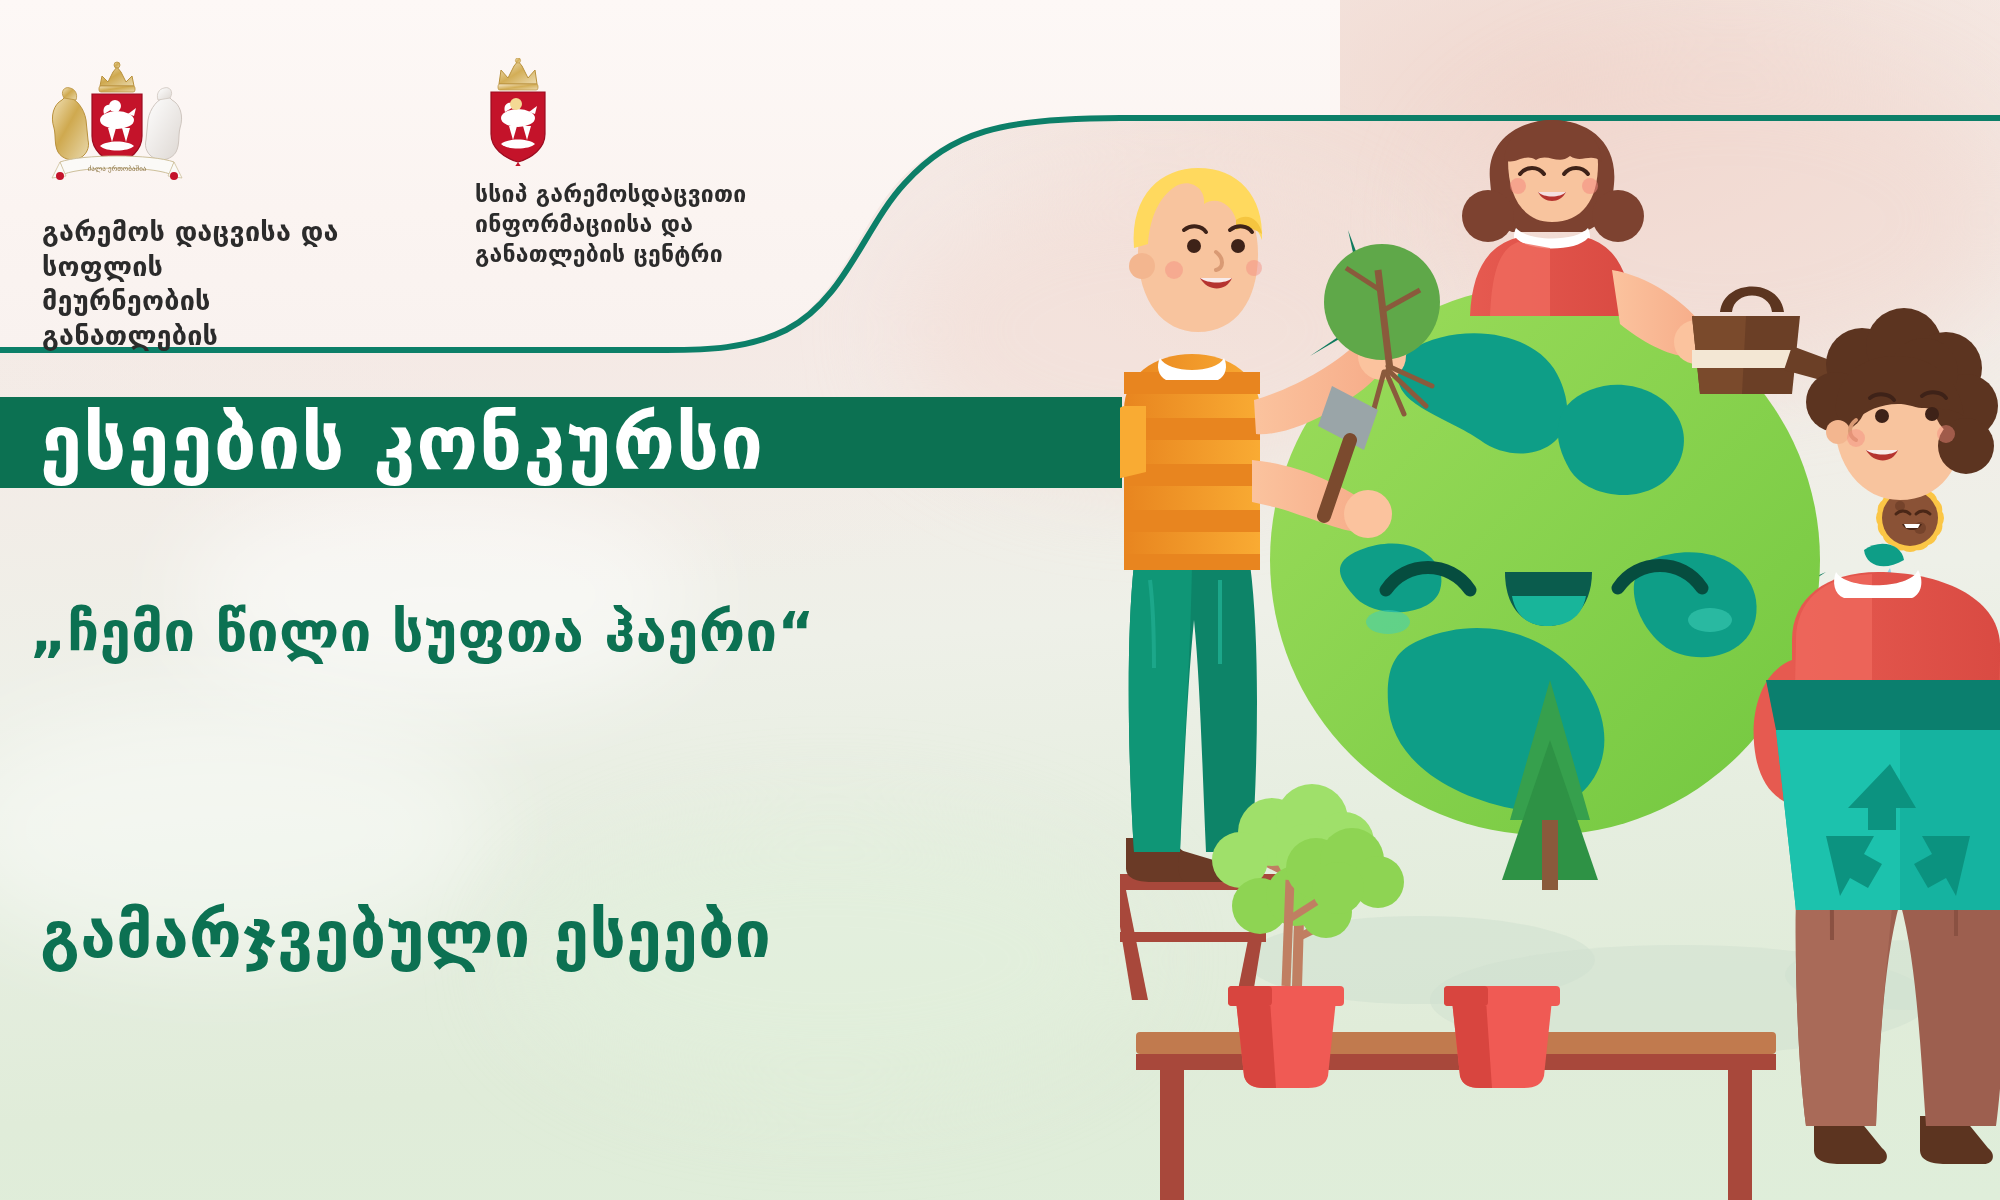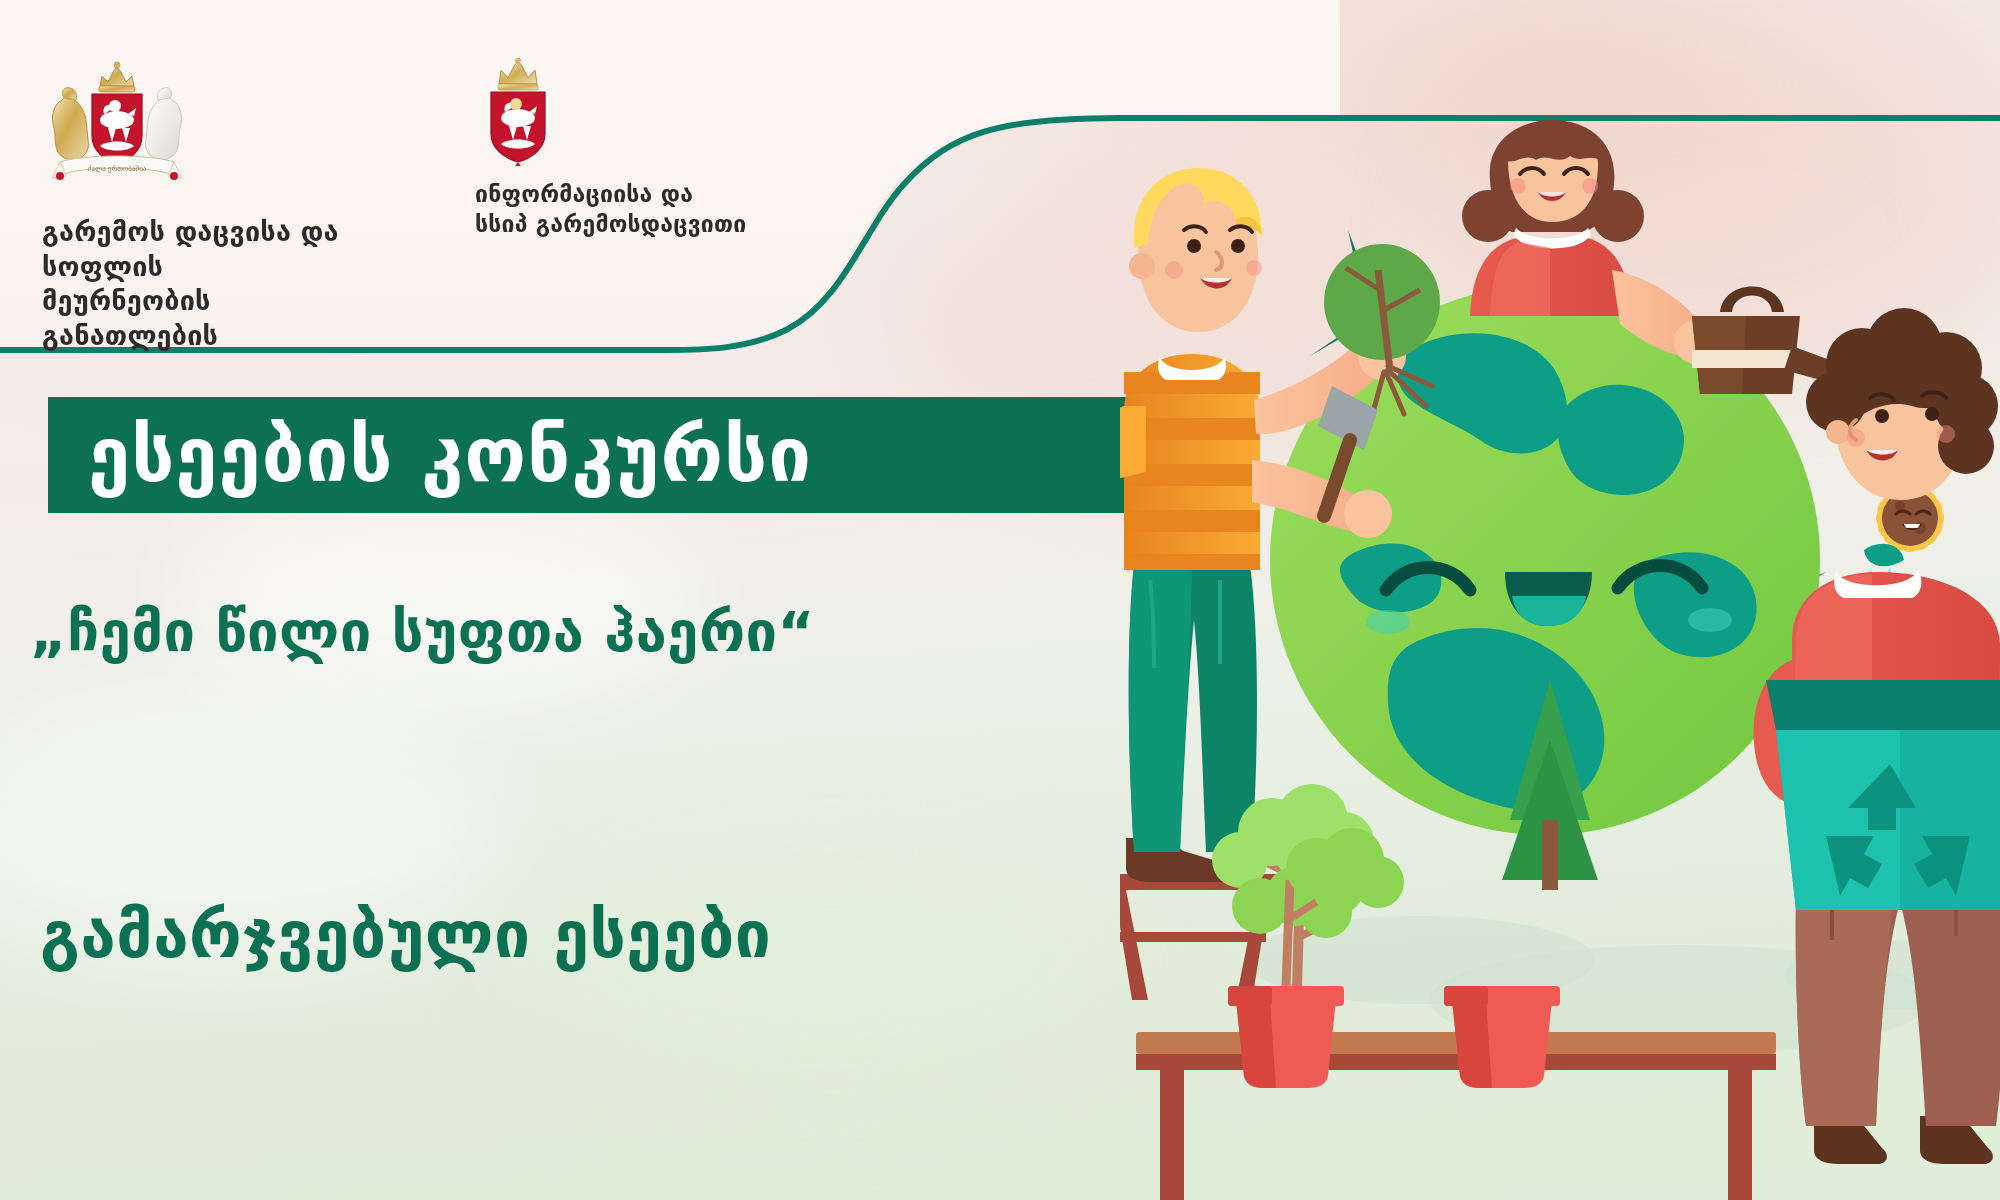--- a/index.html
+++ b/index.html
@@ -43,23 +43,23 @@
   .crestHolder{ display:block; }
   .logoText{
     font-family:"DejaVu Sans","Liberation Sans",sans-serif;
     font-weight:bold; color:#2b2b2b; letter-spacing:.2px;
   }
   #logo1 .logoText{ font-size:27px; line-height:1.28; margin-top:23px; }
   #logo2 .logoText{ font-size:23px; line-height:1.30; margin-top:10px; }
 
   
   #titleBanner{
-    position:absolute; left:0; top:397px; width:1122px; height:116px;
+    position:absolute; left:0; top:397px; width:1122px; height:91px;
     background:#0c7152;
-    display:flex; align-items:center;margin-left:48px;
+    display:flex; align-items:center;
   }
   #titleBanner .bannerText{
     color:#ffffff; font-size:76px; font-weight:bold;
     padding-left:40px; line-height:1; letter-spacing:1px;
     white-space:nowrap;
     font-family:"DejaVu Sans","Liberation Sans",sans-serif;
   }
 
   
   #subtitle{
@@ -193,22 +193,23 @@
           <path d="M26,54 C24,48 28,44 32,45 L36,48 Z"></path>
           <path d="M50,54 L58,48 L56,56 Z"></path>
           <circle cx="37" cy="46" r="6" fill="#f4d994"></circle>
           <path d="M30,68 L34,82 L38,68 Z"></path>
           <path d="M44,68 L48,82 L52,68 Z"></path>
           <path d="M22,86 C28,80 50,80 56,86 C50,92 28,92 22,86 Z"></path>
         </g>
       </svg>
     </div>
     <div class="logoText">
+      <div>სსიპ გარემოსდაცვითი</div>
       <div>ინფორმაციისა და</div>
-      <div>სსიპ გარემოსდაცვითი</div>
+      <div>განათლების ცენტრი</div>
     </div>
   </div>
 
   <div id="titleBanner">
     <span class="bannerText">ესეების კონკურსი</span>
   </div>
 
   <div id="subtitle">
     <span class="line">„ჩემი წილი სუფთა ჰაერი“</span>
   </div>

